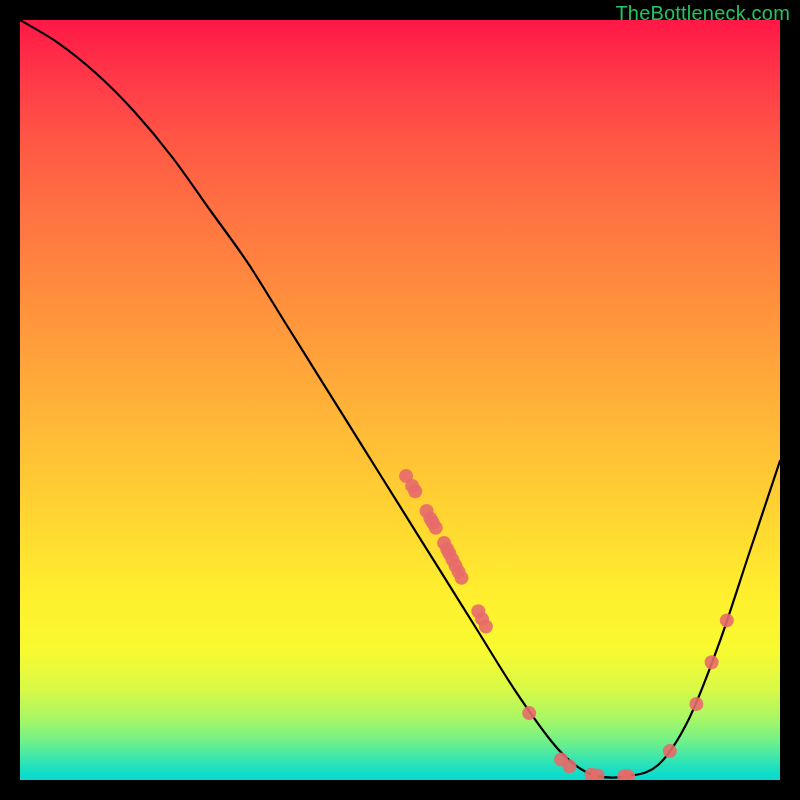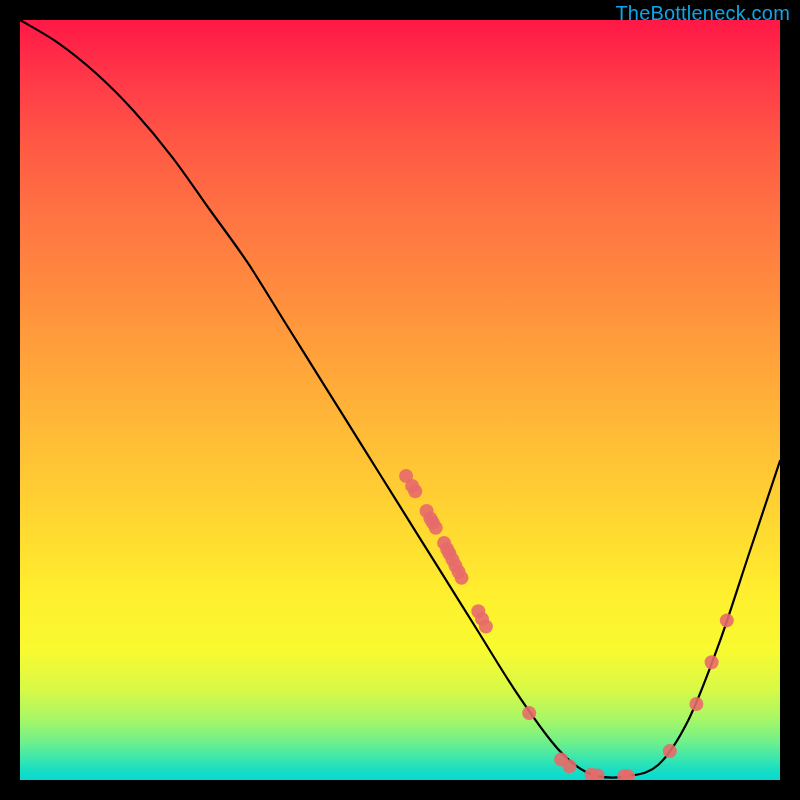--- a/index.html
+++ b/index.html
@@ -56,21 +56,21 @@
     position: absolute;
     left: 0;
     top: 0;
     width: 760px;
     height: 760px;
   }
   .watermark {
     position: absolute;
     right: 10px;
     top: 2px;
-    color: #0ea5e9;
+    color: #22c55e;
     font-size: 20px;
     font-weight: 500;
     letter-spacing: 0.2px;
     margin-left: 36px;
   }
 </style>
 </head>
 <body>
 
 <div class="frame">

